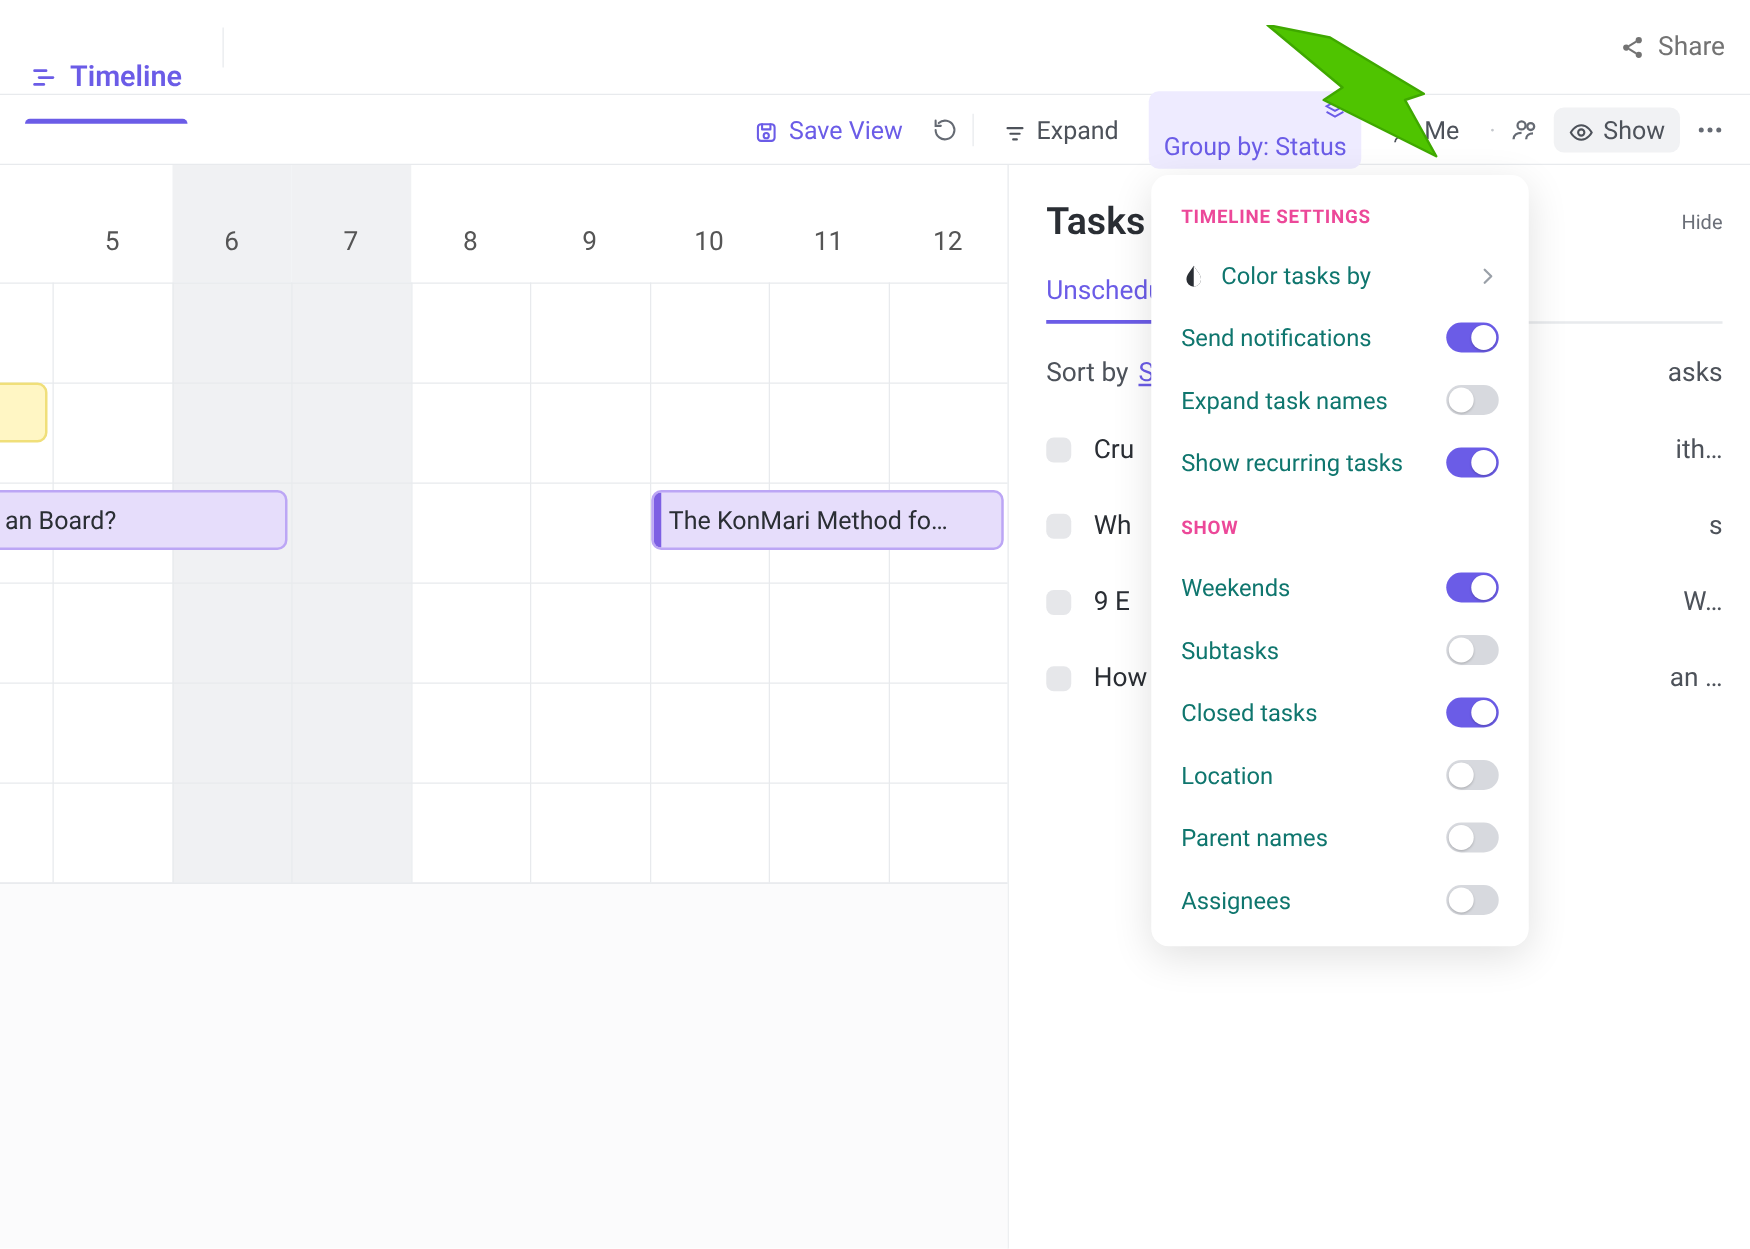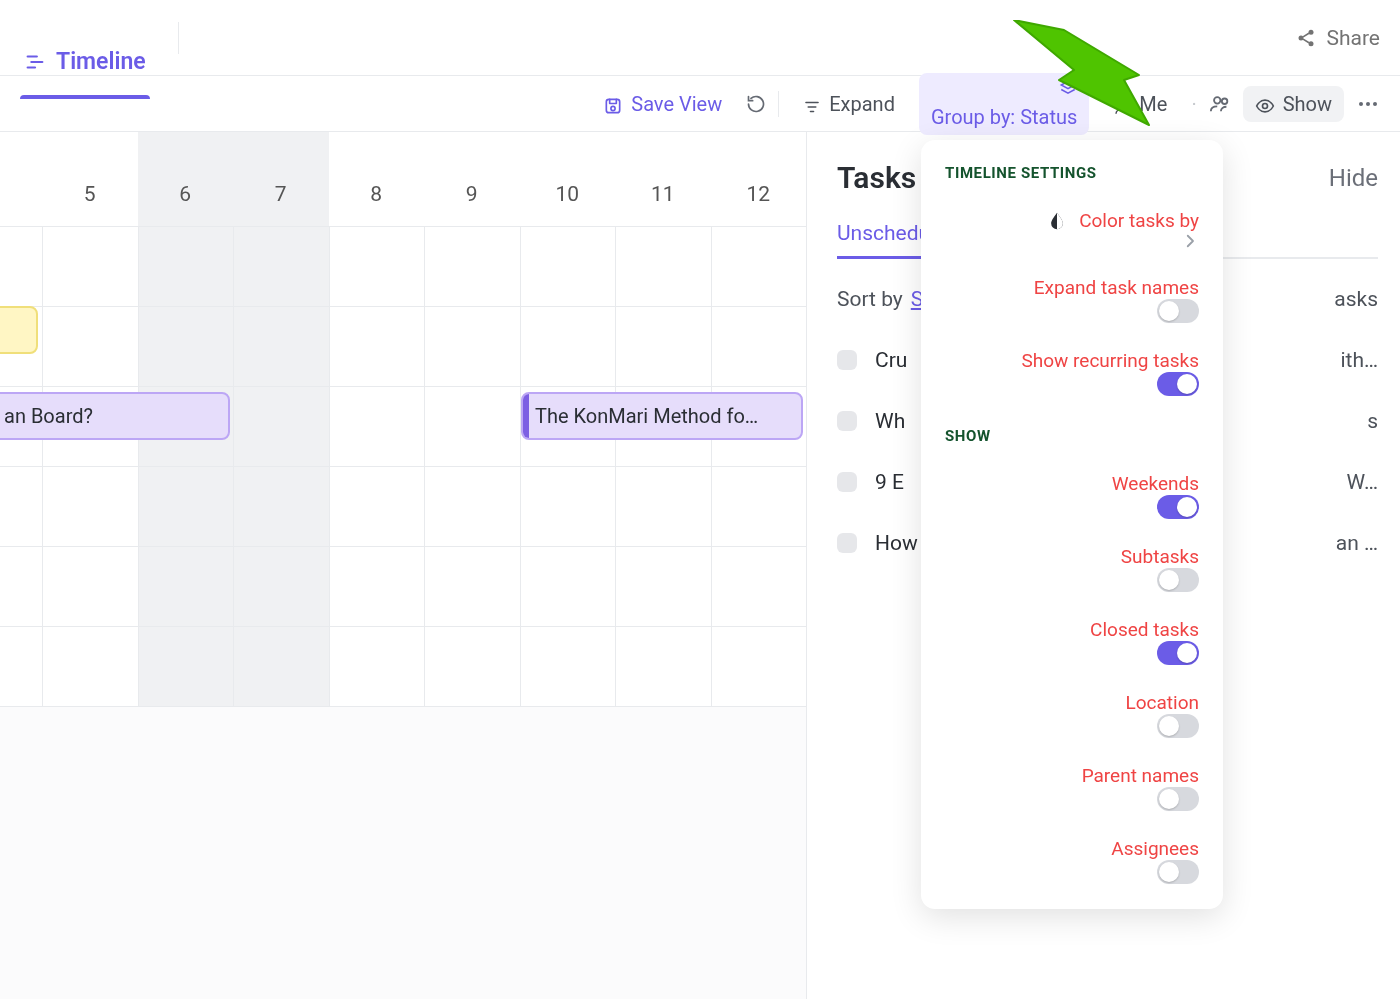--- a/index.html
+++ b/index.html
@@ -185,21 +185,21 @@
   .tasks-header {
     display: flex;
     align-items: center;
     justify-content: space-between;
   }
   .tasks-header h2 {
     margin: 0;
     font-size: 30px;
     font-weight: 600;
   }
-  .hide-link { color: #6b6f78; font-size: 24px; cursor: pointer; margin-left: 44px; }
+  .hide-link { color: #6b6f78; font-size: 16px; cursor: pointer; margin-left: 44px; }
   .tabs-within {
     margin-top: 26px;
     border-bottom: 2px solid var(--border);
     display: flex;
   }
   .tabs-within .twtab {
     color: var(--purple);
     font-size: 21px;
     padding-bottom: 12px;
     position: relative;
@@ -257,32 +257,31 @@
     background: #fff;
     border-radius: 14px;
     box-shadow: var(--panel-shadow);
     padding: 20px 0 12px;
     z-index: 50;
   }
   .sp-heading {
     font-size: 15px;
     font-weight: 700;
     letter-spacing: 0.6px;
-    color: #14532d;
+    color: #ec4899;
     padding: 4px 24px 14px;
   }
   .sp-row {
     display: flex;
-    align-items: flex-end;
+    align-items: center;
     justify-content: space-between;
     padding: 13px 24px;
     font-size: 19px;
-    color: #ef4444;
+    color: #0f766e;
     cursor: pointer;
-    flex-direction: column;
   }
   .sp-row .lead { display:flex; align-items:center; gap:12px; }
 
   .toggle {
     width: 42px;
     height: 24px;
     border-radius: 12px;
     position: relative;
     background: #d7d9de;
     flex: 0 0 auto;
@@ -536,20 +535,24 @@
       <span>Color tasks by</span>
     </span>
     <span>
       <svg width="18" height="18" viewBox="0 0 24 24" fill="none" stroke="#9aa0a8" stroke-width="2.4" stroke-linecap="round" stroke-linejoin="round">
           <polyline points="9 5 16 12 9 19"></polyline>
         </svg>
     </span>
   </div>
 
   <div class="sp-row">
+    <span>Send notifications</span>
+    <span class="toggle on"></span>
+  </div>
+  <div class="sp-row">
     <span>Expand task names</span>
     <span class="toggle"></span>
   </div>
   <div class="sp-row">
     <span>Show recurring tasks</span>
     <span class="toggle on"></span>
   </div>
 
   <div class="sp-heading" style="padding-top:18px">SHOW</div>
 

